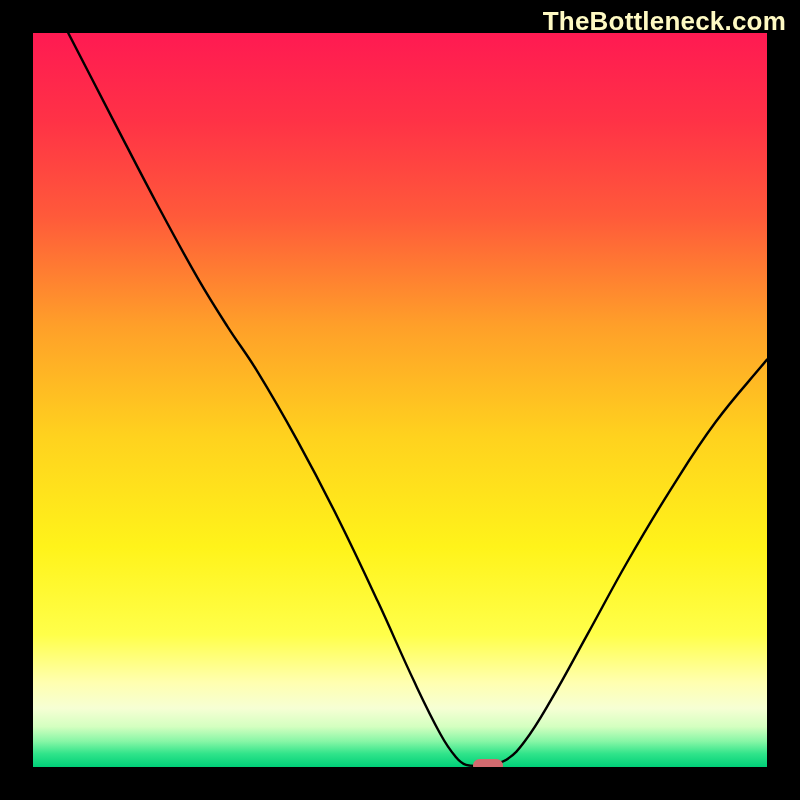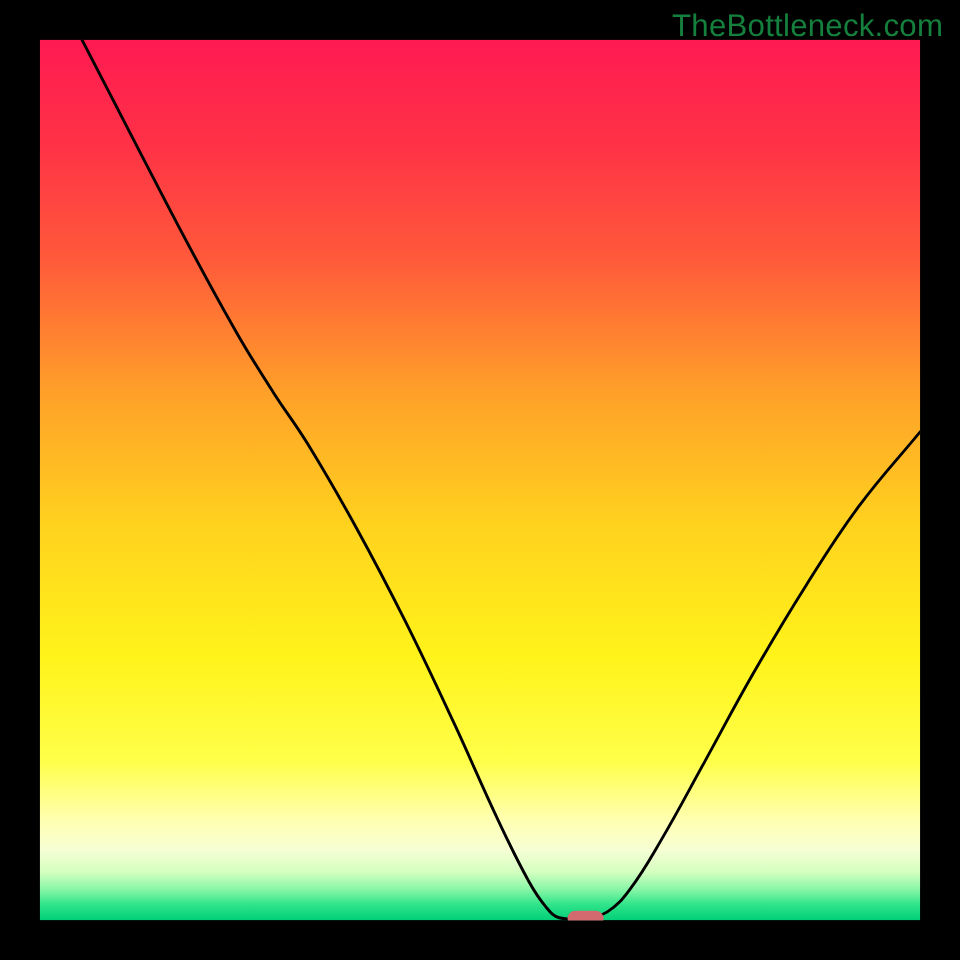--- a/index.html
+++ b/index.html
@@ -43,23 +43,23 @@
   }
   .marker {
     position: absolute;
     border-radius: 7px;
     background: #d26a6f;
   }
   .watermark {
     position: absolute;
     top: 6px;
     right: 14px;
-    color: #15803d;
+    color: #fef9c3;
     font-size: 26px;
-    font-weight: 400;
+    font-weight: 700;
     letter-spacing: 0.2px;
   }
 </style>
 </head>
 <body>
 
 <div class="frame">
 
   <div class="plot-area">
     <svg class="gradient" viewBox="0 0 734 734" preserveAspectRatio="none">

